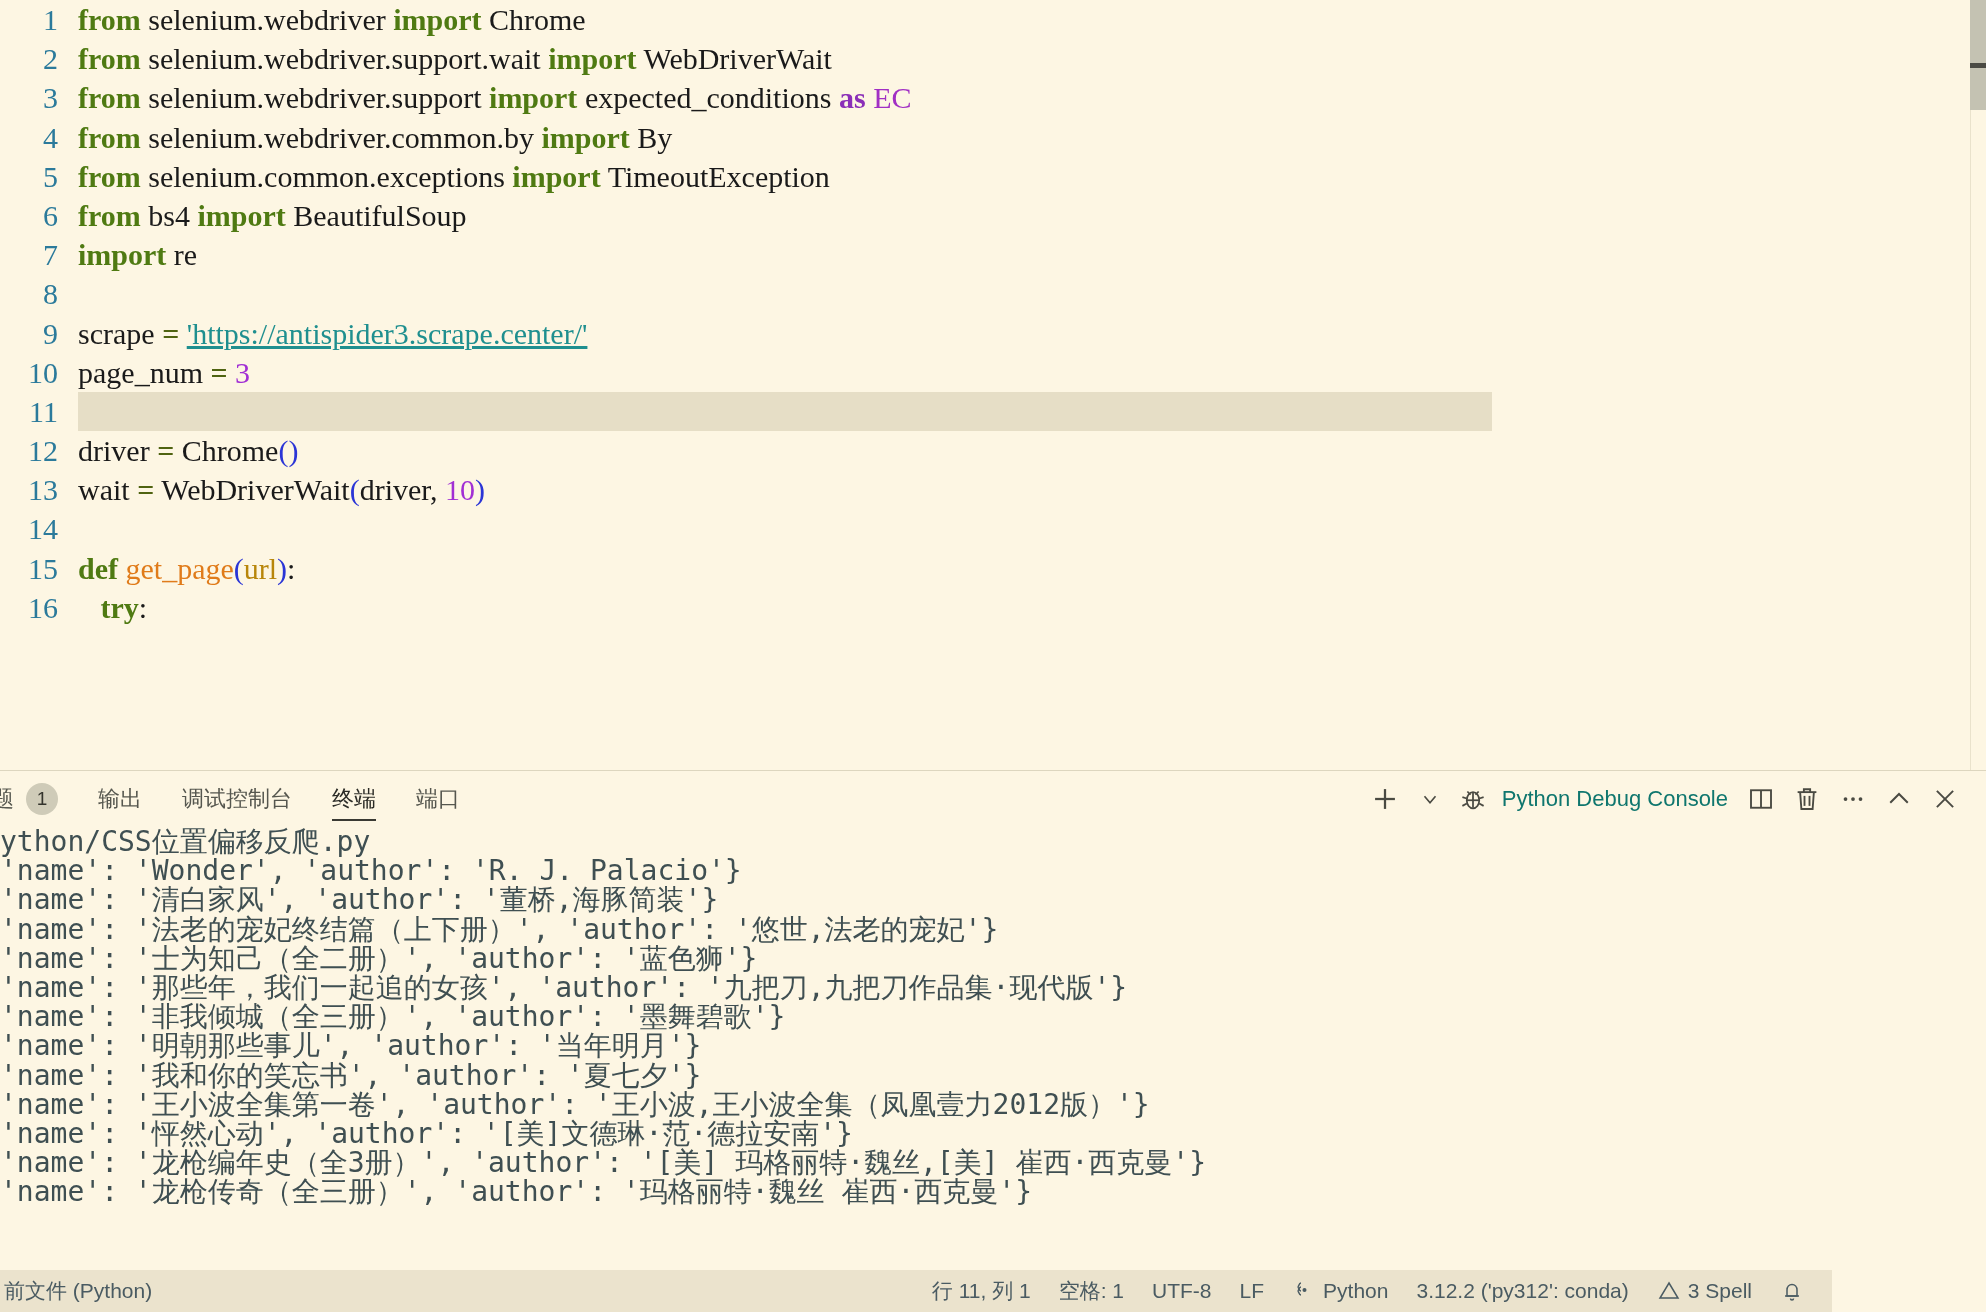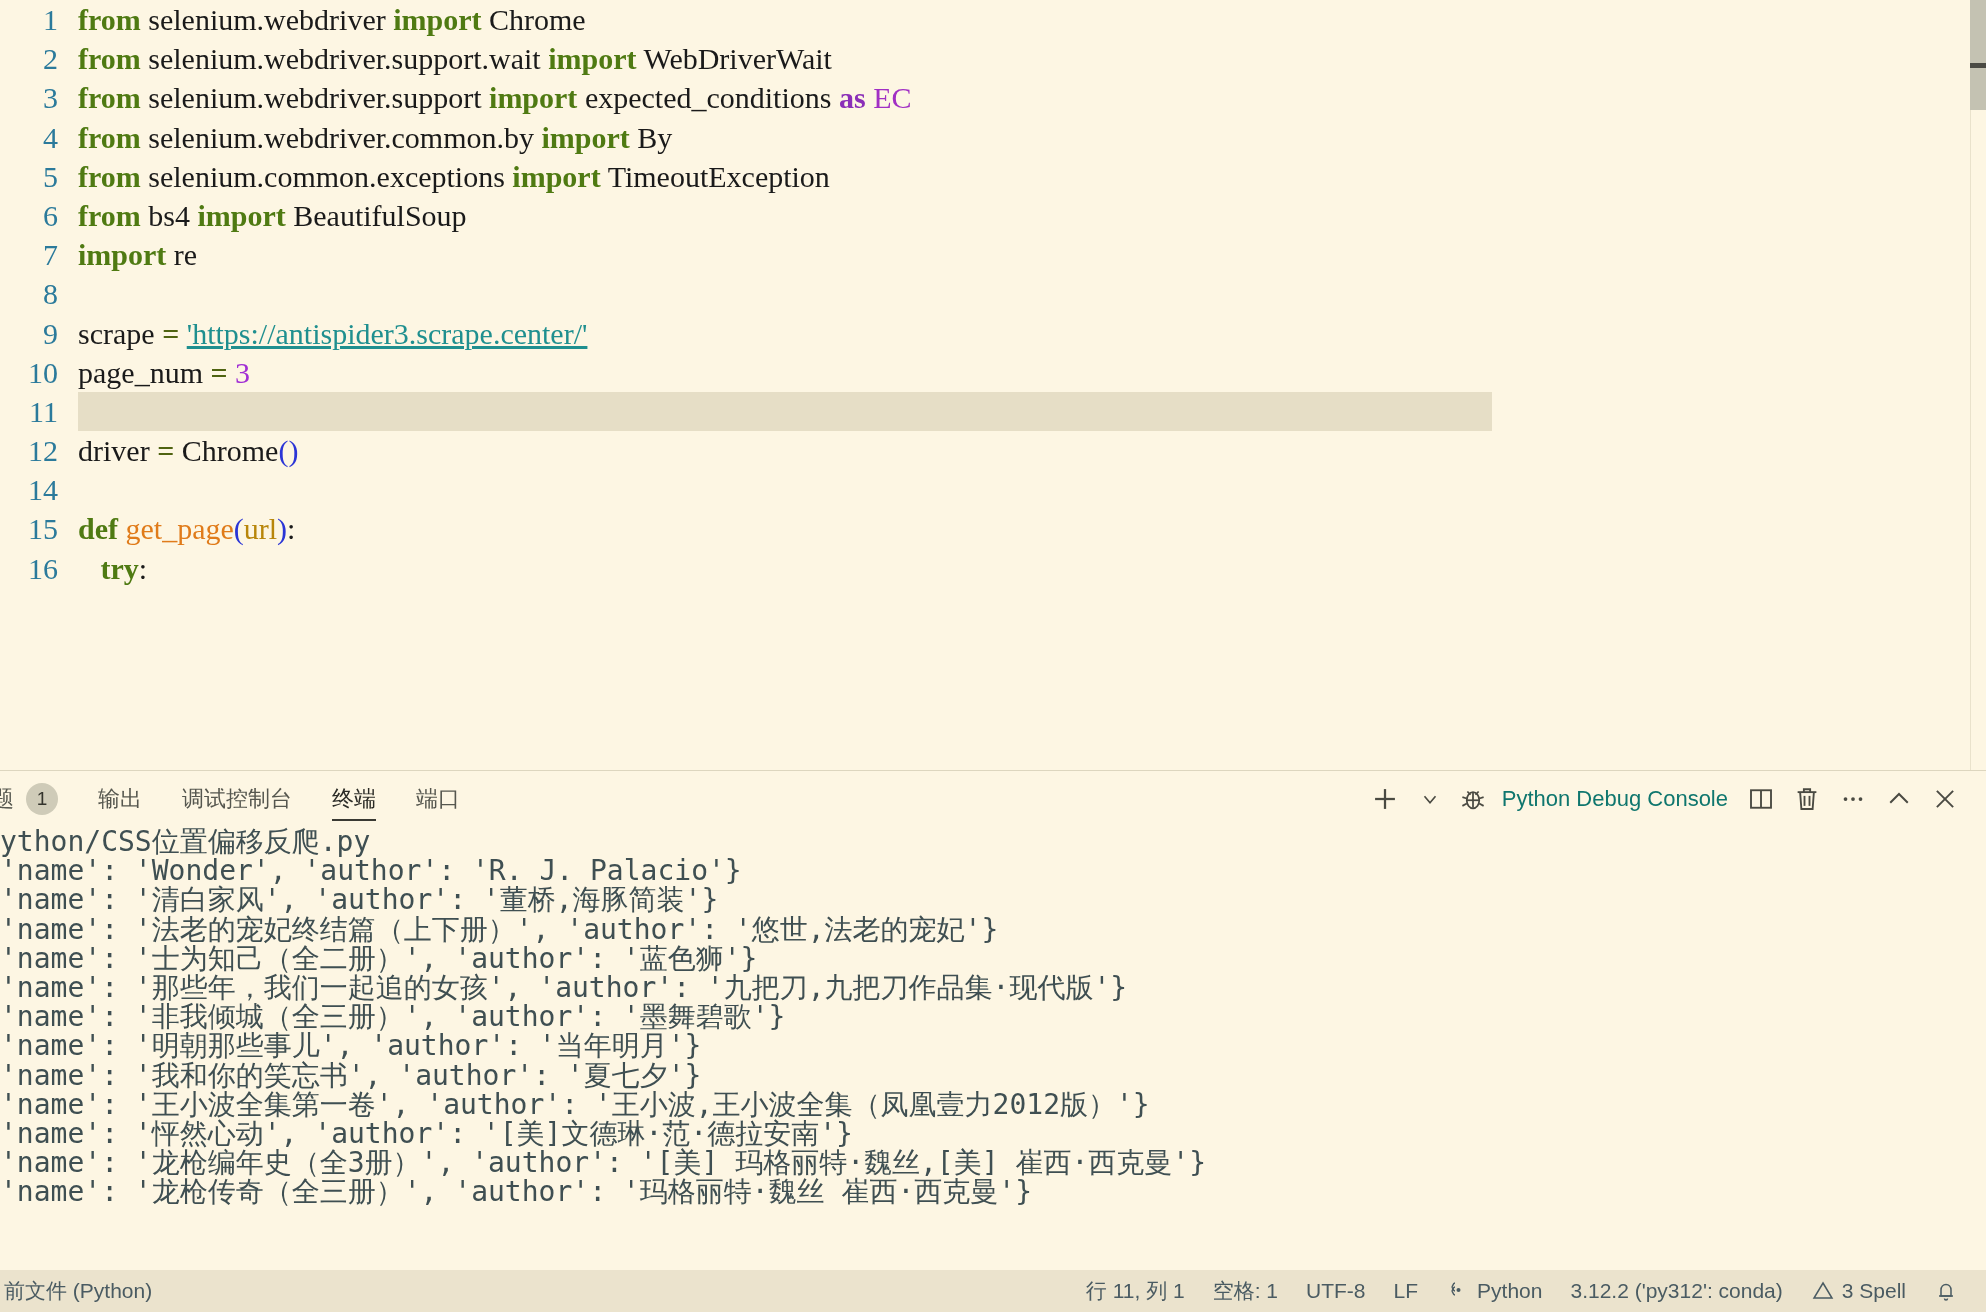--- a/index.html
+++ b/index.html
@@ -111,21 +111,21 @@
     position: absolute; left: 0; top: 56px; width: 1986px; height: 444px;
     overflow: hidden; padding-left: 0px;
     font-family: "DejaVu Sans Mono", "Liberation Mono", monospace;
     font-size: 28px; line-height: 29.2px; color: #3f4f52;
     white-space: pre;
   }
   .tline { height: 29.2px; white-space: pre; }
 
   
   #statusbar {
-    position: absolute; left: 0; bottom: 0; width: 1986px; height: 42px;
+    position: absolute; left: 0; bottom: 0; width: 1832px; height: 42px;
     background: #ebe3cd; display: flex; align-items: flex-start;
     font-size: 21px; color: #4a5b62;
   }
   #status-left { display: flex; align-items: center; padding-left: 0; margin-left: -10px; }
   #status-right {
     position: absolute; right: 14px; display: flex; align-items: center; gap: 0;
   }
   .sitem {
     padding: 0 14px; height: 42px; display: flex; align-items: center;
     gap: 7px; cursor: pointer; white-space: nowrap;
@@ -144,20 +144,21 @@
         <div class="crow"><div class="lnum">3</div><div class="ctext"><span class="kw">from</span><span class="mod"> selenium.webdriver.support </span><span class="kw">import</span><span class="cls"> expected_conditions </span><span class="kw2">as</span><span class="nm"> </span><span class="ecv">EC</span></div></div>
         <div class="crow"><div class="lnum">4</div><div class="ctext"><span class="kw">from</span><span class="mod"> selenium.webdriver.common.by </span><span class="kw">import</span><span class="cls"> By</span></div></div>
         <div class="crow"><div class="lnum">5</div><div class="ctext"><span class="kw">from</span><span class="mod"> selenium.common.exceptions </span><span class="kw">import</span><span class="cls"> TimeoutException</span></div></div>
         <div class="crow"><div class="lnum">6</div><div class="ctext"><span class="kw">from</span><span class="mod"> bs4 </span><span class="kw">import</span><span class="cls"> BeautifulSoup</span></div></div>
         <div class="crow"><div class="lnum">7</div><div class="ctext"><span class="kw">import</span><span class="mod"> re</span></div></div>
         <div class="crow"><div class="lnum">8</div><div class="ctext"></div></div>
         <div class="crow"><div class="lnum">9</div><div class="ctext"><span class="nm">scrape </span><span class="op">=</span><span class="nm"> </span><span class="str">'https://antispider3.scrape.center/'</span></div></div>
         <div class="crow"><div class="lnum">10</div><div class="ctext"><span class="nm">page_num </span><span class="op">=</span><span class="nm"> </span><span class="num">3</span></div></div>
         <div class="crow hl-line"><div class="hlbg"></div><div class="lnum">11</div><div class="ctext"></div></div>
         <div class="crow"><div class="lnum">12</div><div class="ctext"><span class="nm">driver </span><span class="op">=</span><span class="cls"> Chrome</span><span class="par">()</span></div></div>
+        <div class="crow"><div class="lnum">13</div><div class="ctext"><span class="nm">wait </span><span class="op">=</span><span class="cls"> WebDriverWait</span><span class="par">(</span><span class="nm">driver, </span><span class="num">10</span><span class="par">)</span></div></div>
         <div class="crow"><div class="lnum">14</div><div class="ctext"></div></div>
         <div class="crow"><div class="lnum">15</div><div class="ctext"><span class="kw">def</span><span class="nm"> </span><span class="fn">get_page</span><span class="par">(</span><span class="arg">url</span><span class="par">)</span><span class="pn">:</span></div></div>
         <div class="crow"><div class="lnum">16</div><div class="ctext"><span class="nm">   </span><span class="kw">try</span><span class="pn">:</span></div></div>
       </div>
 
     <div id="editor-scrollbar">
       <div class="railline"></div>
       <div class="thumb"></div>
       <div class="tick"></div>
     </div>

